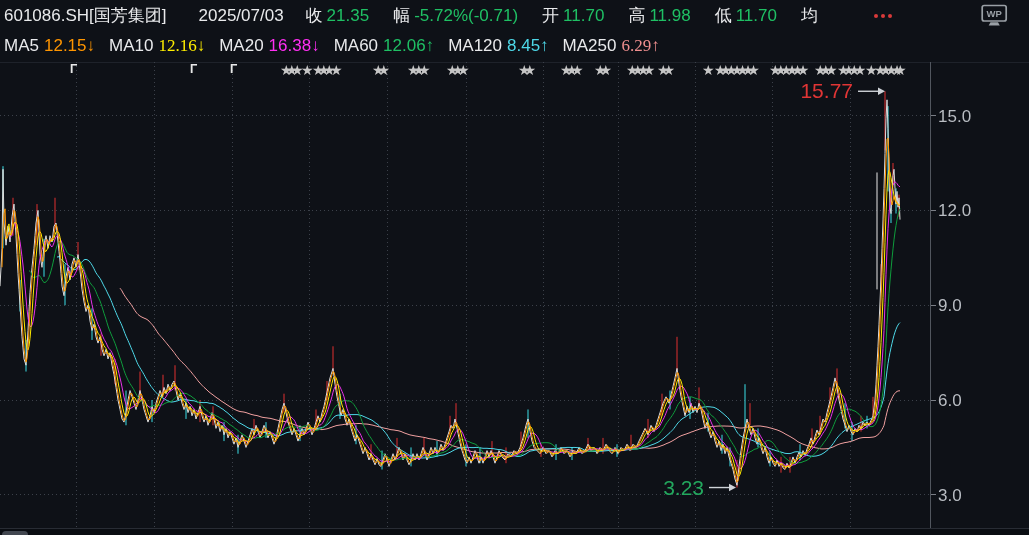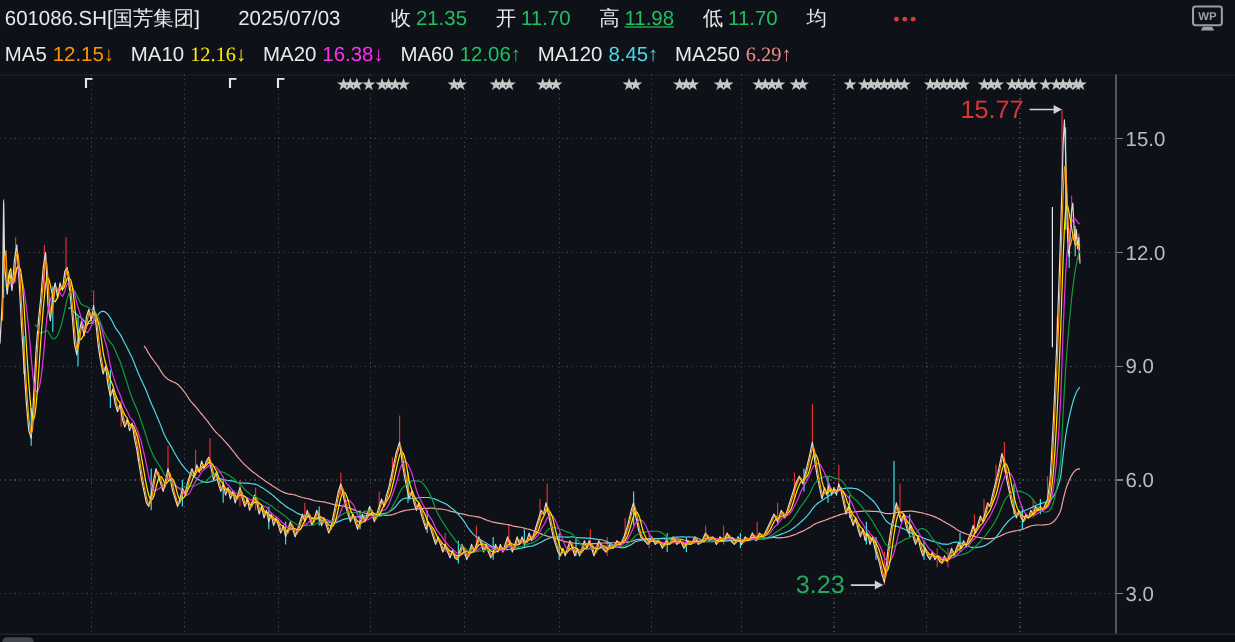--- a/index.html
+++ b/index.html
@@ -4,27 +4,27 @@
 <style>
   html,body{margin:0;padding:0;background:#0e1117;}
   body{width:1029px;height:535px;position:relative;overflow:hidden;
        font-family:"Liberation Sans","DejaVu Sans",sans-serif;
        -webkit-font-smoothing:antialiased;}
   .header{position:absolute;left:0;top:0;width:1029px;height:62px;border-bottom:1px solid #1e222a;}
   .hrow{display:flex;align-items:center;padding-left:4px;}
   .row1{height:31px;font-size:17px;color:#e9eaec;}
   .row2{height:30px;font-size:17px;color:#e9eaec;}
   .sym{font-size:17px;margin-right:32px;white-space:nowrap;}
-  .qdate{margin-right:42px;}
+  .qdate{margin-right:22px;}
   .fld{margin-right:24px;white-space:nowrap;}
   .fld .lbl{margin-right:4px;color:#e9eaec;}
   .fld .val{}
   .red-dots{display:inline-flex;gap:3px;margin-left:28px;align-items:center;}
   .red-dots i{width:4px;height:4px;border-radius:50%;background:#d93a3a;display:block;}
-  .wp-wrap{margin-left:auto;margin-right:9px;display:flex;align-items:center;}
+  .wp-wrap{margin-left:auto;margin-right:21px;display:flex;align-items:center;}
   .ma-item{margin-right:14px;white-space:nowrap;}
   .ma-item .ma-lbl{margin-right:5px;}
   .period-wrap{margin-left:auto;margin-right:10px;display:flex;align-items:center;gap:5px;}
   .period-text{color:#e9eaec;text-decoration:underline;text-underline-offset:3px;}
   .tri{color:#878c94;font-size:13px;}
   .chart-wrap{position:absolute;left:0;top:62px;width:1029px;height:466px;}
   #chart-svg{position:absolute;left:0;top:0;}
   #deco-layer{position:absolute;left:0;top:0;width:1029px;height:24px;pointer-events:none;}
   .star-cluster{position:absolute;top:0;font-size:14px;color:#c6c6c6;letter-spacing:-7px;line-height:16px;}
   .flag-marker{position:absolute;top:0;font-size:12px;font-weight:700;color:#e8e8e8;line-height:14px;}
@@ -33,22 +33,23 @@
   .scroll-thumb{position:absolute;left:2px;top:2px;width:26px;height:9px;border-radius:4px;background:#424750;}
 </style>
 </head>
 <body>
 
 <div class="header">
   <div class="hrow row1">
     <span class="sym">601086.SH[国芳集团]</span>
     <span class="qdate">2025/07/03</span>
     <span class="fld"><span class="lbl">收</span><span class="val" style="color: rgb(31, 192, 100);">21.35</span></span>
+    <span class="fld"><span class="lbl">幅</span><span class="val" style="color: rgb(31, 192, 100);">-5.72%(-0.71)</span></span>
     <span class="fld"><span class="lbl">开</span><span class="val" style="color: rgb(31, 192, 100);">11.70</span></span>
-    <span class="fld"><span class="lbl">高</span><span class="val" style="color: rgb(31, 192, 100); text-decoration: underline;">11.98</span></span>
+    <span class="fld"><span class="lbl">高</span><span class="val" style="color: rgb(31, 192, 100);">11.98</span></span>
     <span class="fld"><span class="lbl">低</span><span class="val" style="color: rgb(31, 192, 100);">11.70</span></span>
     <span class="fld"><span class="lbl">均</span><span class="val" style="color: rgb(233, 234, 236);"></span></span>
     <span class="red-dots">
         <i></i>
         <i></i>
         <i></i>
       </span>
     <span class="wp-wrap">
       <svg width="27" height="24" viewBox="0 0 27 24">
         <rect x="1.2" y="1.5" width="24" height="15.5" rx="2" fill="none" stroke="#9aa0a6" stroke-width="1.7"></rect>

